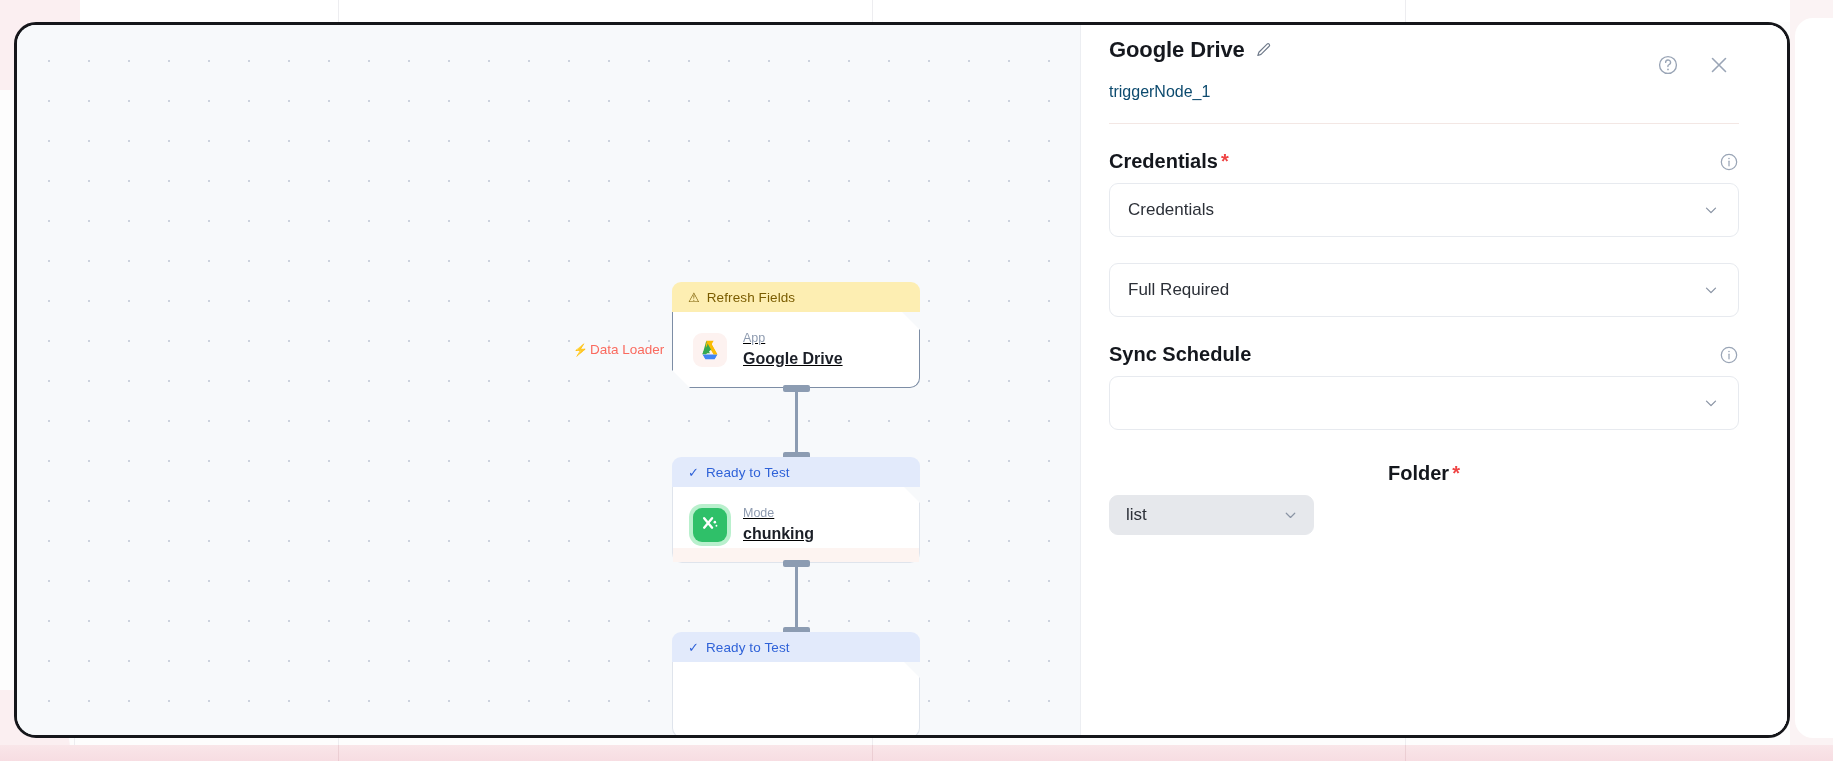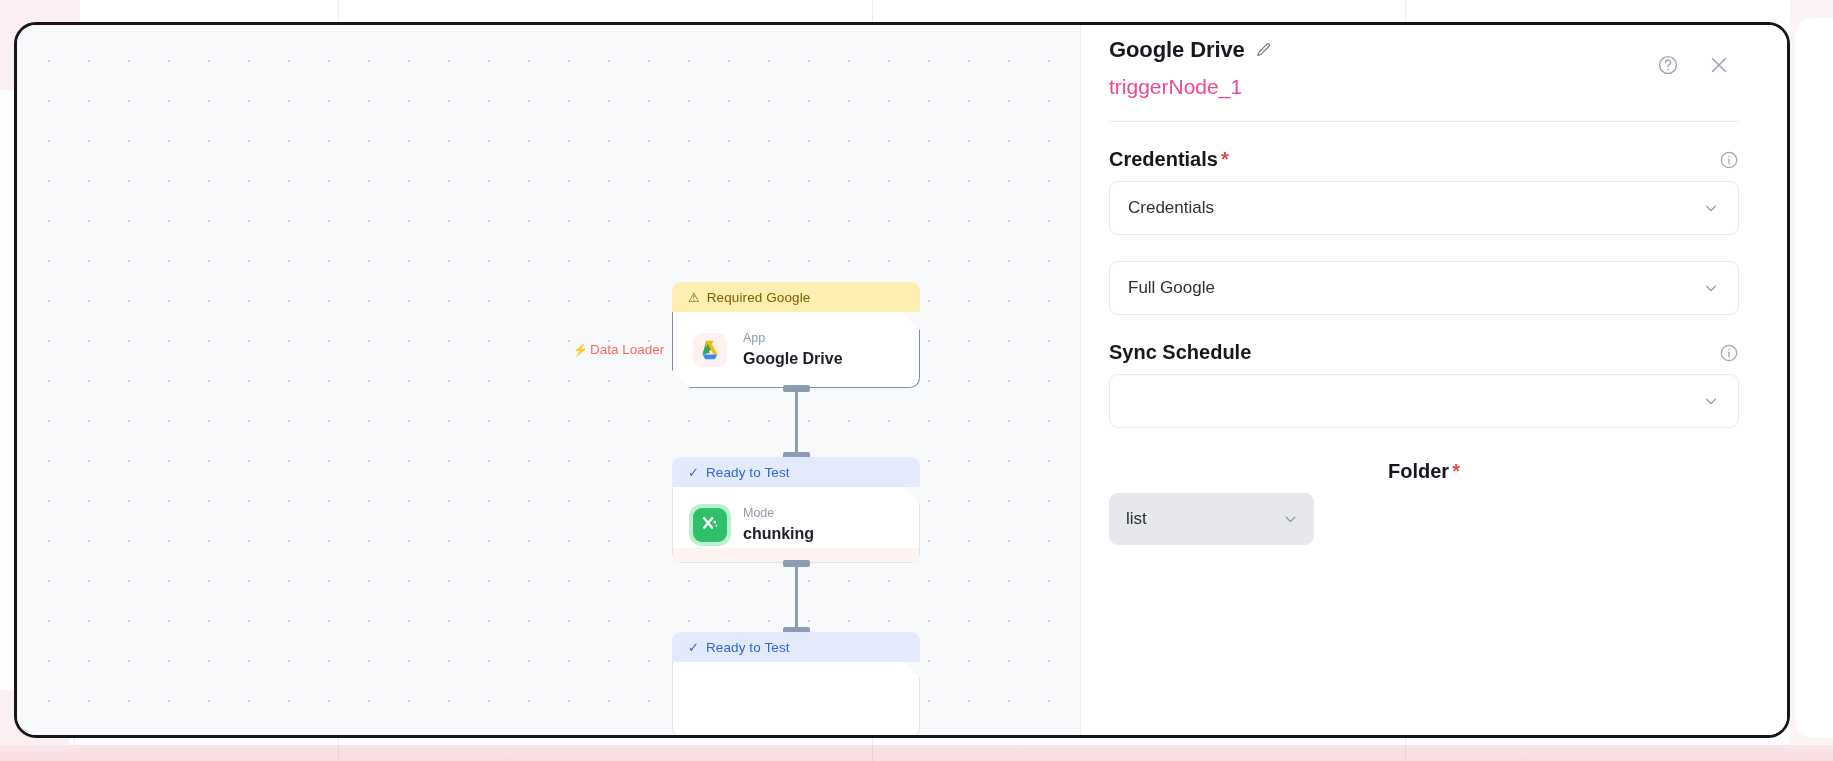--- a/index.html
+++ b/index.html
@@ -127,20 +127,21 @@
     background: #ffffff;
     border: 1.6px solid #dfe4ec;
     border-top: none;
     border-radius: 0 0 10px 10px;
     display: flex;
     align-items: center;
     padding-left: 20px;
     gap: 16px;
     
     clip-path: polygon(0 0, calc(100% - 16px) 0, 100% 16px, 100% 100%, 0 100%);
+    text-decoration: underline;
   }
   .node-card.selected {
     border-color: #7d8da5;
     border-width: 1.7px;
     clip-path: polygon(0 0, calc(100% - 18px) 0, 100% 18px, 100% calc(100% - 16px),
                        calc(100% - 0px) 100%, 18px 100%, 0 calc(100% - 18px));
     border-radius: 0 0 10px 10px;
   }
   .node-card.tinted::after {
     content: "";
@@ -235,23 +236,23 @@
   }
   .panel-title {
     font-size: 22px;
     font-weight: 700;
     color: #15181e;
     letter-spacing: -0.1px;
   }
   .pencil { color: #6f7a8a; display: inline-flex; }
   .panel-subtitle {
     padding-left: 28px;
-    margin-top: 12px;
-    font-size: 21px;
-    color: #ec4899;
+    margin-top: 20px;
+    font-size: 16px;
+    color: #0c4a6e;
   }
   .panel-actions {
     position: absolute;
     right: 36px;
     top: 28px;
     display: flex;
     align-items: center;
     gap: 28px;
   }
   .icon-btn {
@@ -292,21 +293,21 @@
     background: #ffffff;
     display: flex;
     align-items: center;
     padding: 0 18px;
     font-size: 17px;
     color: #2c3038;
     cursor: pointer;
   }
   .select.compact {
     width: 205px;
-    height: 52px;
+    height: 40px;
     background: #e6e8ec;
     border-color: #e6e8ec;
     padding: 0 16px;
   }
   .chev {
     position: absolute;
     right: 18px;
     top: 50%;
     transform: translateY(-50%);
     color: #8a94a4;
@@ -344,21 +345,21 @@
     <div class="canvas">
 
       <div class="data-loader" style="left:556px; top:317px;">
         <span class="bolt">⚡</span>
         <span>Data Loader</span>
       </div>
 
       <div class="node" style="left:655px; top:257px;">
         <div class="node-banner banner-warn">
           <span class="banner-icon">⚠</span>
-          <span>Required Google</span>
+          <span>Refresh Fields</span>
         </div>
         <div class="node-card selected">
           <div class="node-icon icon-gdrive">
             <svg width="22" height="22" viewBox="0 0 48 48" aria-hidden="true">
               <polygon points="16,4 32,4 24,18" fill="#fbbc04"></polygon>
               <polygon points="16,4 24,18 8,32" fill="#34a853" transform="rotate(0)"></polygon>
               <polygon points="8,31 16,17 24,31" fill="#34a853"></polygon>
               <polygon points="15,6 23,20 15,34" fill="#fbbc04"></polygon>
               <polygon points="24,6 40,34 32,34 16,6" fill="#fbbc04"></polygon>
               <polygon points="8,34 40,34 34,44 14,44" fill="#4285f4"></polygon>
@@ -468,21 +469,21 @@
                     <path d="M6 9.5l6 6 6-6"></path>
                   </svg>
               </span>
             </div>
           </div>
 
           <div class="spacer-18"></div>
 
           <div class="field">
             <div class="select">
-              <span>Full Google</span>
+              <span>Full Required</span>
               <span class="chev">
                 <svg width="18" height="18" viewBox="0 0 24 24" fill="none" stroke="currentColor" stroke-width="1.7" stroke-linecap="round" stroke-linejoin="round">
                     <path d="M6 9.5l6 6 6-6"></path>
                   </svg>
               </span>
             </div>
           </div>
 
           <div class="spacer-18"></div>
 

